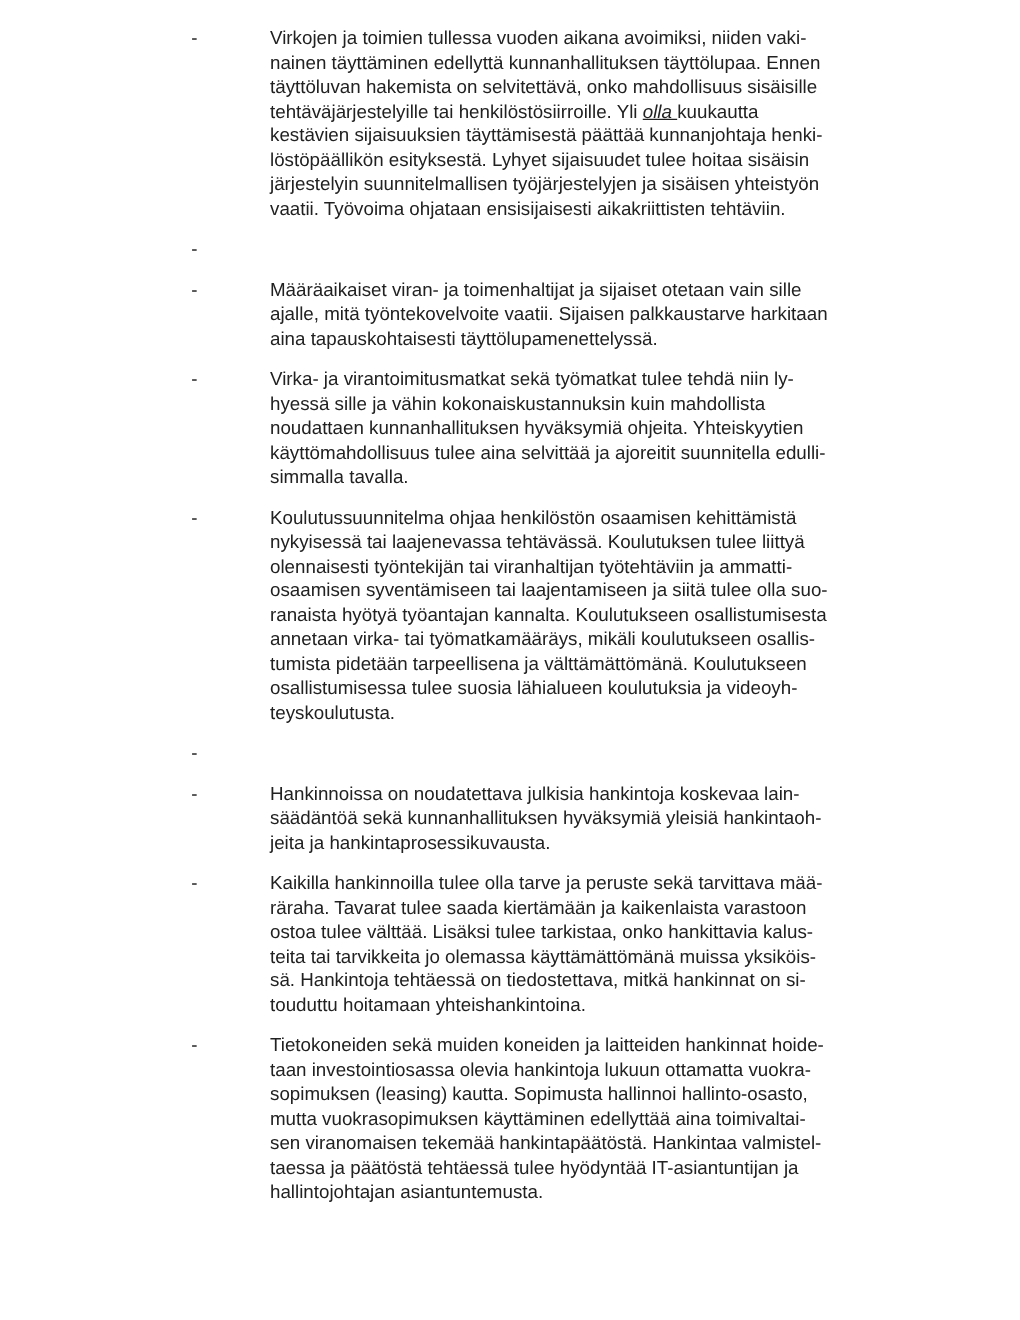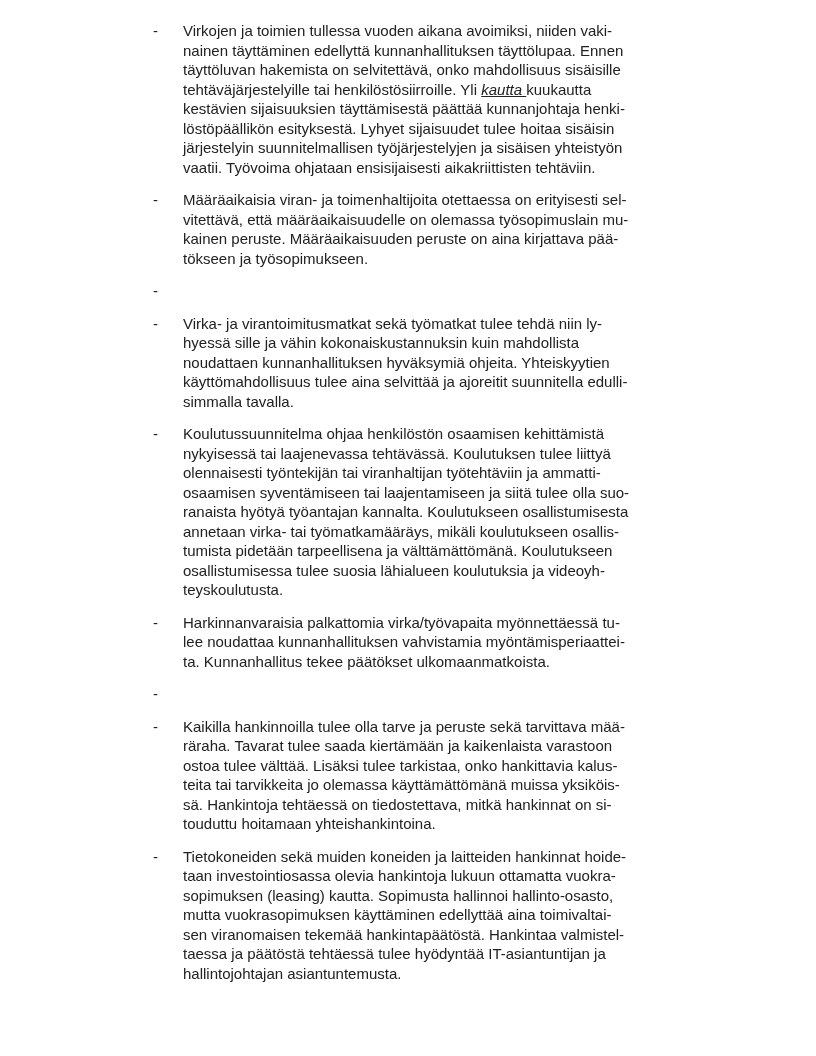--- a/index.html
+++ b/index.html
@@ -24,53 +24,53 @@
     display: flex;
     margin-bottom: 13px;
   }
   .marker {
     flex: 0 0 30px;
   }
   .text {
     flex: 1;
     max-width: 505px;
     white-space: pre-line;
+    margin-left: 33px;
   }
   .em {
     font-style: italic;
     text-decoration: underline;
   }
 </style>
 </head>
 <body>
 
 <div class="page">
 
   <div class="item">
     <span class="marker">-</span>
     <div class="text"><span>Virkojen ja toimien tullessa vuoden aikana avoimiksi, niiden vaki-
 nainen täyttäminen edellyttä kunnanhallituksen täyttölupaa. Ennen
 täyttöluvan hakemista on selvitettävä, onko mahdollisuus sisäisille
-tehtäväjärjestelyille tai henkilöstösiirroille. Yli </span><span class="em">kautta </span><span>kuukautta
+tehtäväjärjestelyille tai henkilöstösiirroille. Yli </span><span class="em">olla </span><span>kuukautta
 kestävien sijaisuuksien täyttämisestä päättää kunnanjohtaja henki-
 löstöpäällikön esityksestä. Lyhyet sijaisuudet tulee hoitaa sisäisin
 järjestelyin suunnitelmallisen työjärjestelyjen ja sisäisen yhteistyön
 vaatii. Työvoima ohjataan ensisijaisesti aikakriittisten tehtäviin.</span></div>
   </div>
 
   <div class="item">
     <span class="marker">-</span>
-    <div class="text">Määräaikaisia viran- ja toimenhaltijoita otettaessa on erityisesti sel-
-vitettävä, että määräaikaisuudelle on olemassa työsopimuslain mu-
-kainen peruste. Määräaikaisuuden peruste on aina kirjattava pää-
-tökseen ja työsopimukseen.</div>
   </div>
 
   <div class="item">
     <span class="marker">-</span>
+    <div class="text">Määräaikaiset viran- ja toimenhaltijat ja sijaiset otetaan vain sille
+ajalle, mitä työntekovelvoite vaatii. Sijaisen palkkaustarve harkitaan
+aina tapauskohtaisesti täyttölupamenettelyssä.</div>
   </div>
 
   <div class="item">
     <span class="marker">-</span>
     <div class="text">Virka- ja virantoimitusmatkat sekä työmatkat tulee tehdä niin ly-
 hyessä sille ja vähin kokonaiskustannuksin kuin mahdollista
 noudattaen kunnanhallituksen hyväksymiä ohjeita. Yhteiskyytien
 käyttömahdollisuus tulee aina selvittää ja ajoreitit suunnitella edulli-
 simmalla tavalla.</div>
   </div>
@@ -83,27 +83,27 @@
 osaamisen syventämiseen tai laajentamiseen ja siitä tulee olla suo-
 ranaista hyötyä työantajan kannalta. Koulutukseen osallistumisesta
 annetaan virka- tai työmatkamääräys, mikäli koulutukseen osallis-
 tumista pidetään tarpeellisena ja välttämättömänä. Koulutukseen
 osallistumisessa tulee suosia lähialueen koulutuksia ja videoyh-
 teyskoulutusta.</div>
   </div>
 
   <div class="item">
     <span class="marker">-</span>
-    <div class="text">Harkinnanvaraisia palkattomia virka/työvapaita myönnettäessä tu-
-lee noudattaa kunnanhallituksen vahvistamia myöntämisperiaattei-
-ta. Kunnanhallitus tekee päätökset ulkomaanmatkoista.</div>
   </div>
 
   <div class="item">
     <span class="marker">-</span>
+    <div class="text">Hankinnoissa on noudatettava julkisia hankintoja koskevaa lain-
+säädäntöä sekä kunnanhallituksen hyväksymiä yleisiä hankintaoh-
+jeita ja hankintaprosessikuvausta.</div>
   </div>
 
   <div class="item">
     <span class="marker">-</span>
     <div class="text">Kaikilla hankinnoilla tulee olla tarve ja peruste sekä tarvittava mää-
 räraha. Tavarat tulee saada kiertämään ja kaikenlaista varastoon
 ostoa tulee välttää. Lisäksi tulee tarkistaa, onko hankittavia kalus-
 teita tai tarvikkeita jo olemassa käyttämättömänä muissa yksiköis-
 sä. Hankintoja tehtäessä on tiedostettava, mitkä hankinnat on si-
 touduttu hoitamaan yhteishankintoina.</div>

